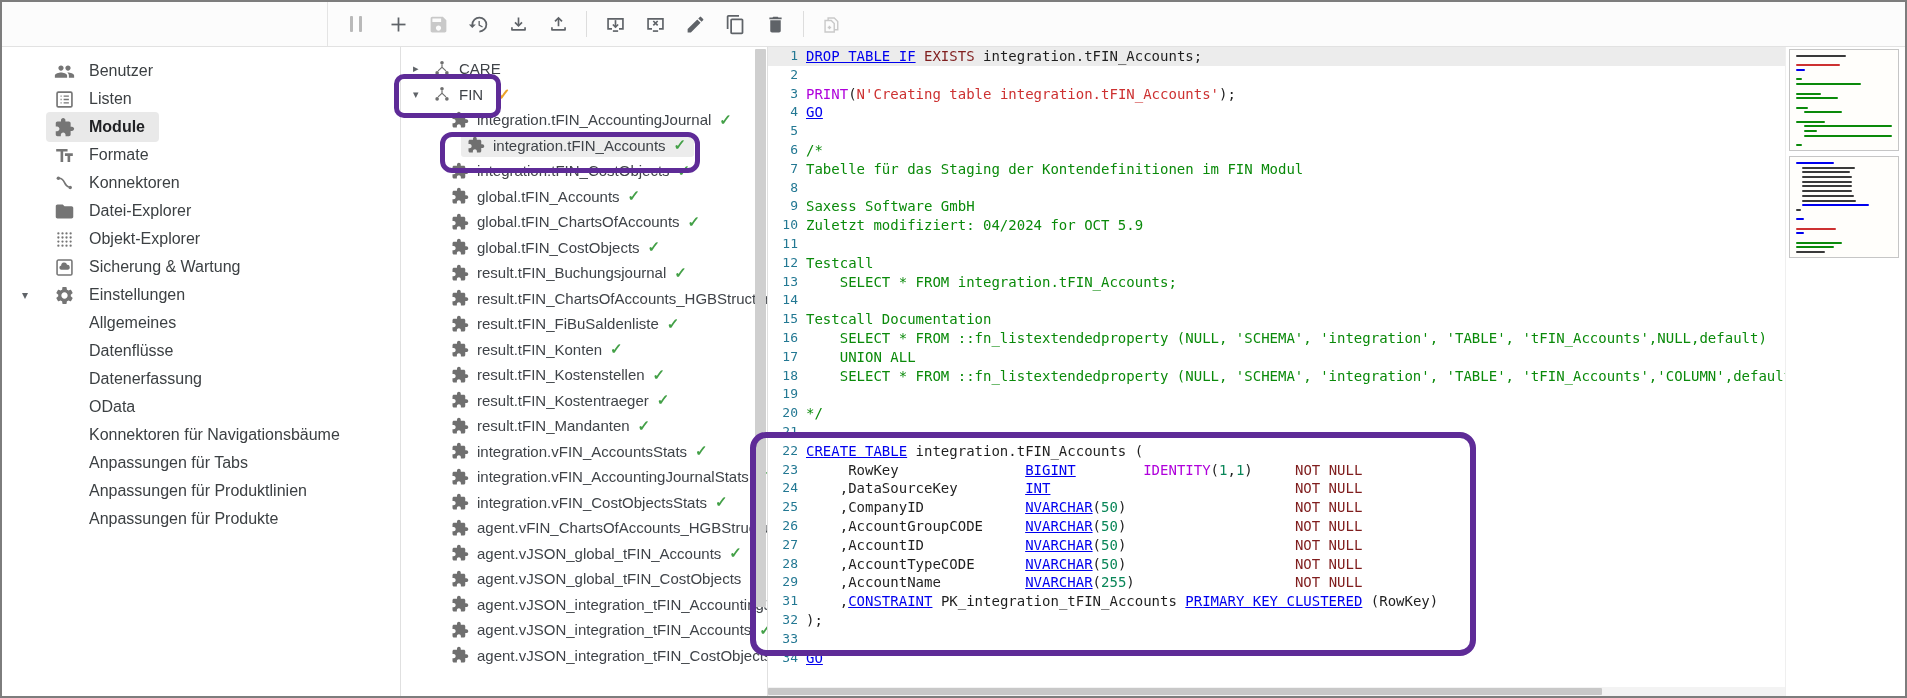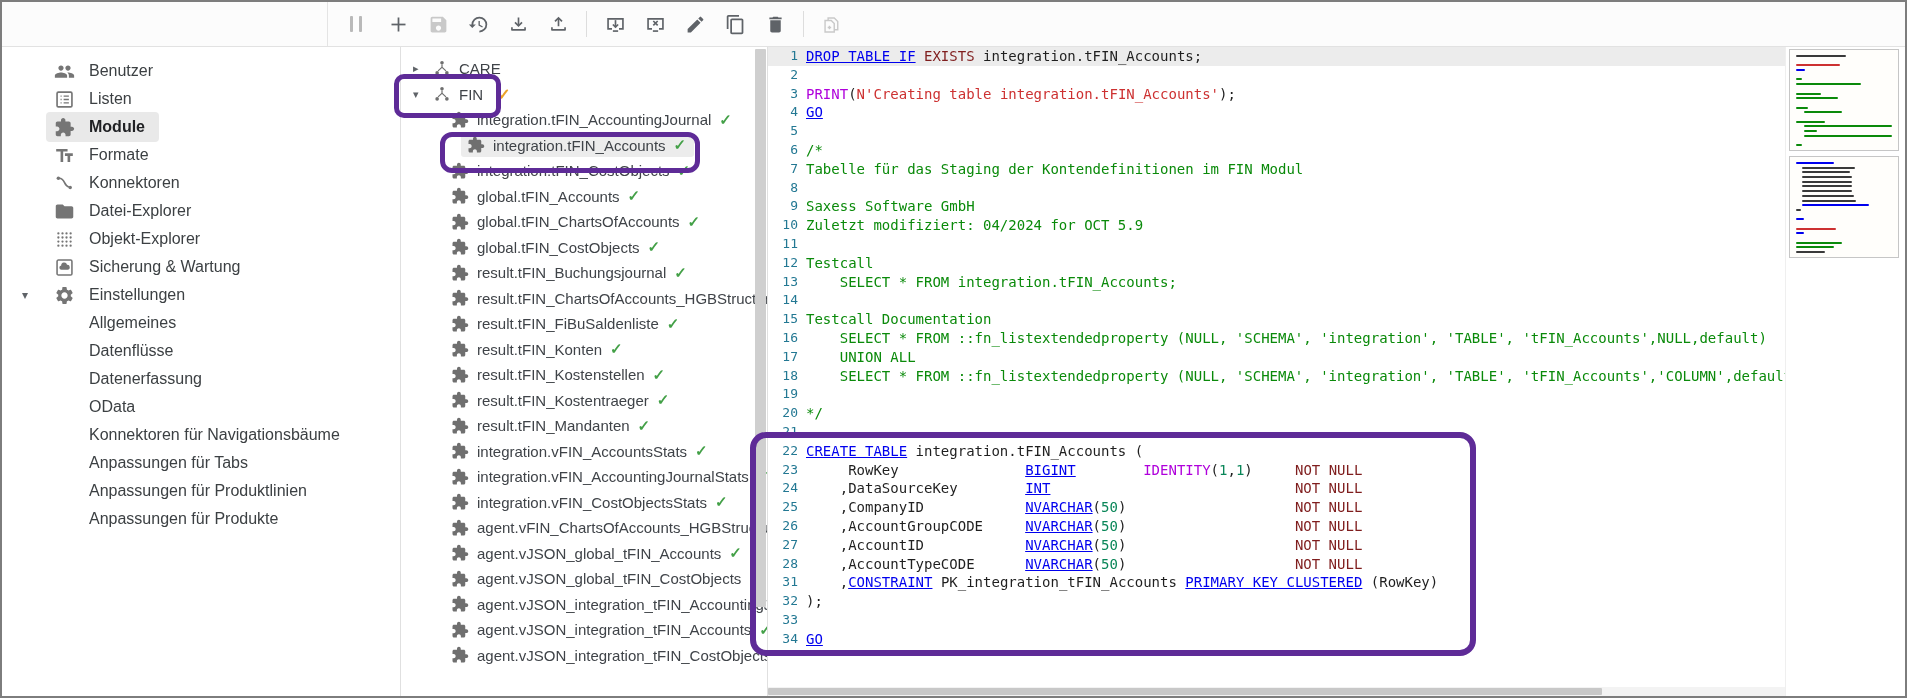--- a/index.html
+++ b/index.html
@@ -698,20 +698,24 @@
         </div>
         <div class="code-line">
           <span class="ln">27</span>
           <span class="ct"><span class="sg-plain">    ,AccountID            </span><span class="sg-kw">NVARCHAR</span><span class="sg-plain">(</span><span class="sg-num">50</span><span class="sg-plain">)</span><span class="sg-plain">                    </span><span class="sg-muted">NOT NULL</span></span>
         </div>
         <div class="code-line">
           <span class="ln">28</span>
           <span class="ct"><span class="sg-plain">    ,AccountTypeCODE      </span><span class="sg-kw">NVARCHAR</span><span class="sg-plain">(</span><span class="sg-num">50</span><span class="sg-plain">)</span><span class="sg-plain">                    </span><span class="sg-muted">NOT NULL</span></span>
         </div>
         <div class="code-line">
+          <span class="ln">29</span>
+          <span class="ct"><span class="sg-plain">    ,AccountName          </span><span class="sg-kw">NVARCHAR</span><span class="sg-plain">(</span><span class="sg-num">255</span><span class="sg-plain">)</span><span class="sg-plain">                   </span><span class="sg-muted">NOT NULL</span></span>
+        </div>
+        <div class="code-line">
           <span class="ln">31</span>
           <span class="ct"><span class="sg-plain">    ,</span><span class="sg-kw">CONSTRAINT</span><span class="sg-plain"> PK_integration_tFIN_Accounts </span><span class="sg-kw">PRIMARY KEY CLUSTERED</span><span class="sg-plain"> (RowKey)</span></span>
         </div>
         <div class="code-line">
           <span class="ln">32</span>
           <span class="ct"><span class="sg-plain">);</span></span>
         </div>
         <div class="code-line">
           <span class="ln">33</span>
           <span class="ct"></span>

